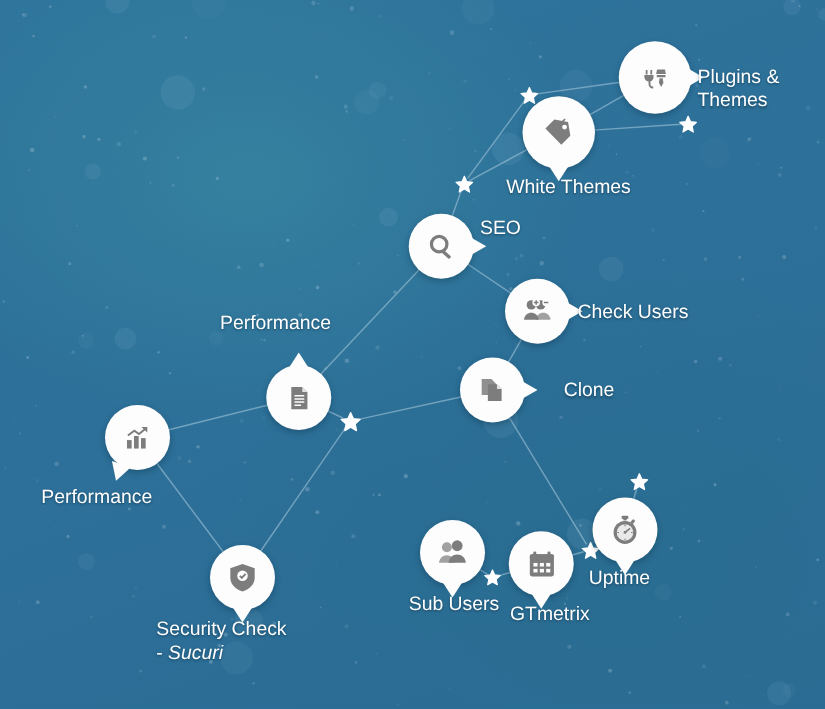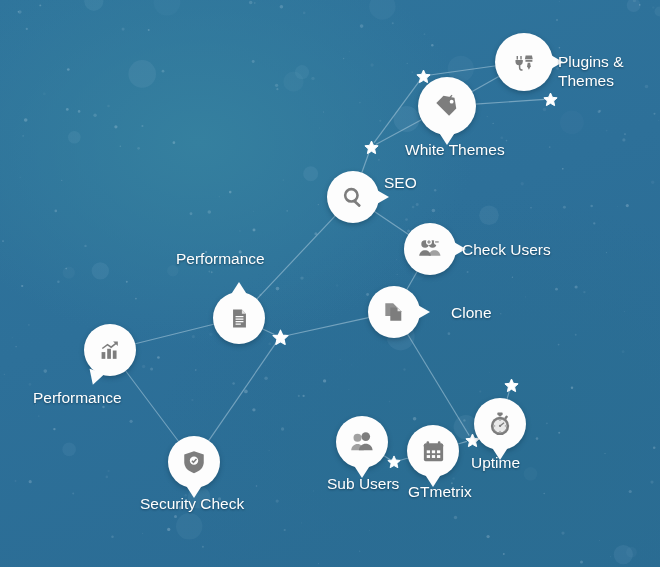--- a/index.html
+++ b/index.html
@@ -479,22 +479,23 @@
         <div class="bubble" style="position: absolute; left: 168px; top: 436px; width: 52px; height: 52px;">
           <span class="tail tail-down"></span>
           <span style="display: block; position: relative; z-index: 2;">
             <svg class="glyph" width="24" height="24" viewBox="0 0 32 32" fill="#7d7d7d">
               <path d="M16 1.6 29 6.1v10.2c0 6.8-5.1 11.9-13 14.6C8.1 28.2 3 23.1 3 16.3V6.1z"></path>
               <circle cx="16" cy="14.2" r="5.6" fill="#fdfdfd"></circle>
               <path d="M13.2 14.2l2.1 2.3 4-4.4" fill="none" stroke="#7d7d7d" stroke-width="2"></path>
             </svg>
           </span>
         </div>
-        <div class="label" style="left: 140px; top: 494px;">
+        <div class="label" style="left: 125px; top: 494px;">
           <div>Security Check</div>
+          <div><span>- </span><i>Sucuri</i></div>
         </div>
       </div>
       <div class="node" style="left: 0px; top: 0px;">
         <div class="bubble" style="position: absolute; left: 336px; top: 416px; width: 52px; height: 52px;">
           <span class="tail tail-down"></span>
           <span style="display: block; position: relative; z-index: 2;">
             <svg class="glyph" width="24" height="24" viewBox="0 0 32 32" fill="#7d7d7d">
               <circle cx="10" cy="10.4" r="5.3" opacity=".72"></circle>
               <path d="M1.6 27c.4-5.1 4.1-8.2 8.4-8.2s8 3.1 8.4 8.2z" opacity=".72"></path>
               <circle cx="21" cy="8.8" r="5.8"></circle>

